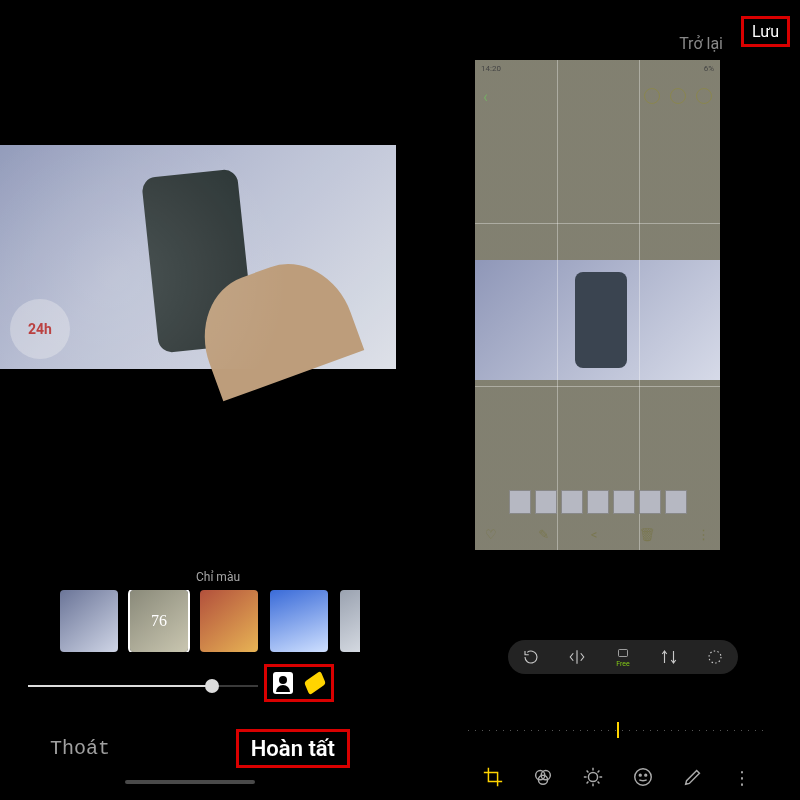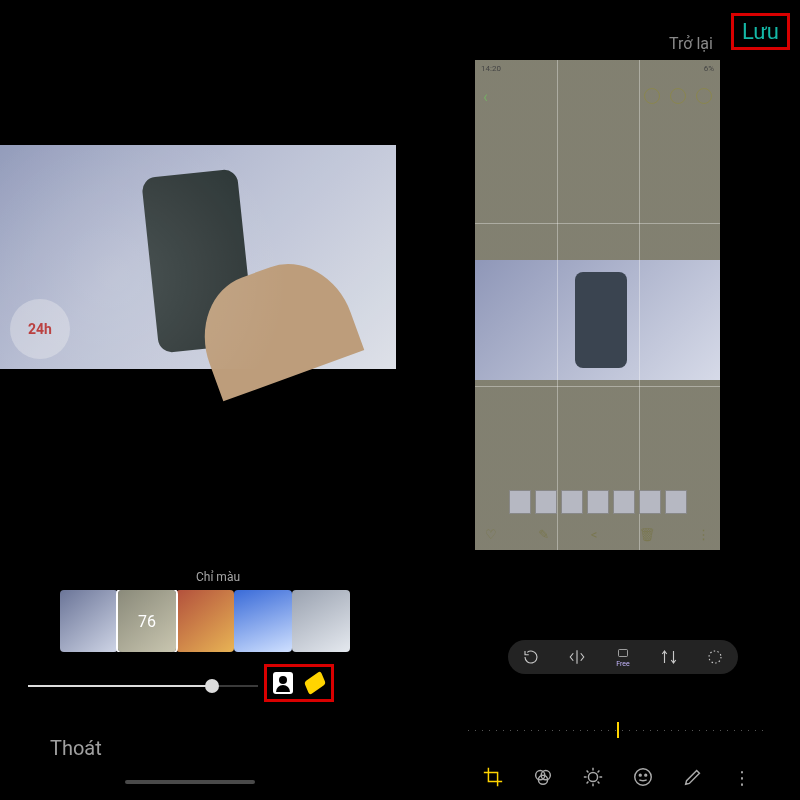--- a/index.html
+++ b/index.html
@@ -2,21 +2,21 @@
 <html><head>
 <meta charset="utf-8">
 <style>
   * { box-sizing: border-box; margin: 0; padding: 0; }
   html, body { width: 800px; height: 800px; background: #000; color: #fff; font-family: -apple-system, Roboto, Arial, sans-serif; overflow: hidden; }
   .root { position: relative; width: 800px; height: 800px; }
 
   
   .topbar { position: absolute; top: 10px; right: 10px; display: flex; align-items: center; gap: 18px; }
   .btn-back { color: #888; font-size: 16px; margin-top: 24px; }
-  .btn-save { color: #14b8a6; font-size: 22px; padding: 3px 8px; border: 3px solid #d90000; }
+  .btn-save { color: #ffffff; font-size: 16px; padding: 3px 8px; border: 3px solid #d90000; }
 
   
   .left-preview { position: absolute; left: 0; top: 145px; width: 396px; height: 224px; background: linear-gradient(135deg,#9aa4c8 0%,#c0c7e0 40%,#e9edf5 100%); filter: saturate(.9) brightness(.95); }
   .left-preview::after { content:""; position:absolute; inset:0; background: radial-gradient(circle at 30% 60%, rgba(255,255,255,.15), transparent 55%); }
   .phone-shape { position:absolute; left:150px; top:28px; width:96px; height:176px; background:#2f3a3a; border-radius:14px; transform: rotate(-6deg); }
   .hand { position:absolute; left:200px; bottom:-10px; width:150px; height:110px; background:#caa57d; border-radius:60px 60px 0 0 / 70px 70px 0 0; transform: rotate(-20deg); }
   .watermark { position:absolute; left:10px; bottom:10px; width:60px; height:60px; border-radius:50%; background:rgba(255,255,255,.35); display:flex; align-items:center; justify-content:center; font-size:14px; font-weight:700; color:#c33; }
 
   
   .right-phone { position:absolute; left:475px; top:60px; width:245px; height:490px; background:#dcd9c5; }
@@ -30,58 +30,58 @@
   .rp-midimg .mini-phone { position:absolute; left:100px; top:12px; width:52px; height:96px; background:#3a4450; border-radius:8px; }
   .rp-grid { position:absolute; inset:0; pointer-events:none; }
   .rp-grid::before, .rp-grid::after { content:""; position:absolute; background:rgba(255,255,255,.35); }
   .rp-grid::before { left:33.3%; top:0; bottom:0; width:1px; box-shadow: 82px 0 0 rgba(255,255,255,.35); }
   .rp-grid::after { top:33.3%; left:0; right:0; height:1px; box-shadow: 0 163px 0 rgba(255,255,255,.35); }
   .rp-thumbs { position:absolute; bottom:34px; left:10px; right:10px; height:26px; display:flex; gap:4px; justify-content:center; }
   .rp-thumbs span { width:22px; height:24px; background:#b6b8c2; border:1px solid #888; }
   .rp-bottomrow { position:absolute; bottom:6px; left:10px; right:10px; height:20px; display:flex; justify-content:space-between; align-items:center; color:#7a7750; font-size:13px; }
 
   
-  .crop-tools { position:absolute; left:508px; top:640px; width:230px; height:34px; background:#232323; border-radius:17px; display:flex; align-items:center; justify-content:space-around; color:#c4b5fd; font-size:12px;text-align:center; }
+  .crop-tools { position:absolute; left:508px; top:640px; width:230px; height:34px; background:#232323; border-radius:17px; display:flex; align-items:center; justify-content:space-around; color:#84cc16; font-size:12px;text-align:center; }
   .crop-tools .tool { display:flex; align-items:center; justify-content:center; width:34px; height:22px; }
   .crop-tools svg { width:18px; height:18px; stroke:#c8c8c8; fill:none; stroke-width:1.5; }
 
   
   .ruler { position:absolute; left:468px; top:720px; width:300px; height:20px; }
   .ruler-line { position:absolute; top:10px; left:0; right:0; height:1px; background: repeating-linear-gradient(90deg,#555 0 1px, transparent 1px 7px); }
   .ruler-center { position:absolute; left:50%; top:2px; width:2px; height:16px; background:#ffd400; transform:translateX(-1px); }
 
   
   .edit-tabs { position:absolute; left:468px; top:760px; width:300px; height:34px; display:flex; align-items:center; justify-content:space-around; }
   .edit-tabs .tab { width:26px; height:26px; display:flex; align-items:center; justify-content:center; }
   .edit-tabs svg { width:22px; height:22px; fill:none; stroke:#aaa; stroke-width:1.6; }
   .edit-tabs .active svg { stroke:#ffd400; }
   .edit-tabs .dots { color:#aaa; font-size:18px; letter-spacing:2px; }
 
   
   .style-label { position:absolute; left:196px; top:570px; color:#a5a5a5; font-size:12px; }
-  .style-strip { position:absolute; left:60px; top:590px; width:300px; height:62px; display:flex; gap:0; overflow:hidden; }
+  .style-strip { position:absolute; left:60px; top:590px; width:300px; height:62px; display:flex; gap:12px; overflow:hidden;font-family:Liberation Serif, serif; }
   .style-strip .thumb { width:58px; height:62px; border-radius:4px; background:linear-gradient(140deg,#6b7598,#cfd5e6); flex:none; }
   .style-strip .thumb.sel { outline:2px solid #fff; position:relative; background:linear-gradient(140deg,#8a8a7a,#c9c6b0); display:flex; align-items:center; justify-content:center; color:#fff; font-size:16px; }
   .style-strip .thumb.t3 { background:linear-gradient(140deg,#b2503c,#e8b455); }
   .style-strip .thumb.t4 { background:linear-gradient(160deg,#3a6bd8,#cfe0ff); }
   .style-strip .thumb.t5 { background:linear-gradient(150deg,#9aa2b0,#e5e9ef); }
 
   .slider-row { position:absolute; left:28px; top:676px; width:230px; height:20px; }
   .slider-track { position:absolute; top:9px; left:0; right:0; height:2px; background:#3a3a3a; }
   .slider-fill { position:absolute; top:9px; left:0; width:80%; height:2px; background:#ddd; }
   .slider-knob { position:absolute; top:3px; left:80%; width:14px; height:14px; background:#ddd; border-radius:50%; transform:translateX(-7px); }
 
   .tool-box { position:absolute; left:264px; top:664px; width:70px; height:38px; border:3px solid #d90000; display:flex; align-items:center; justify-content:space-around; }
   .tool-portrait { width:20px; height:22px; background:#fff; border-radius:3px; position:relative; }
   .tool-portrait::before { content:""; position:absolute; left:6px; top:4px; width:8px; height:8px; background:#000; border-radius:50%; }
   .tool-portrait::after { content:""; position:absolute; left:3px; bottom:2px; width:14px; height:7px; background:#000; border-radius:7px 7px 0 0; }
   .tool-eraser { width:20px; height:14px; background:#ffd400; transform: rotate(-35deg) skewX(-12deg); border-radius:3px; }
 
   .bottom-actions { position:absolute; left:50px; top:728px; width:300px; height:40px; display:flex; align-items:center; justify-content:space-between; }
-  .action-exit { color:#a0a0a0; font-size:20px; }
+  .action-exit { color:#a0a0a0; font-size:20px;font-family:Liberation Mono, monospace; }
   .action-done { color:#fff; font-size:22px; font-weight:600; padding:4px 12px; border:3px solid #d90000; }
   .done-underline { position:absolute; left:125px; top:780px; width:130px; height:4px; background:#4a4a4a; border-radius:2px; }
 </style>
 </head>
 <body>
 
 <div class="root">
 
   <div class="topbar">
     <span class="btn-back">Trở lại</span>
@@ -216,16 +216,17 @@
     <div class="slider-knob"></div>
   </div>
 
   <div class="tool-box">
     <div class="tool-portrait"></div>
     <div class="tool-eraser"></div>
   </div>
 
   <div class="bottom-actions">
     <span class="action-exit">Thoát</span>
+    <span class="action-done">Hoàn tất</span>
   </div>
   <div class="done-underline"></div>
 
 </div>
 
 </body></html>

